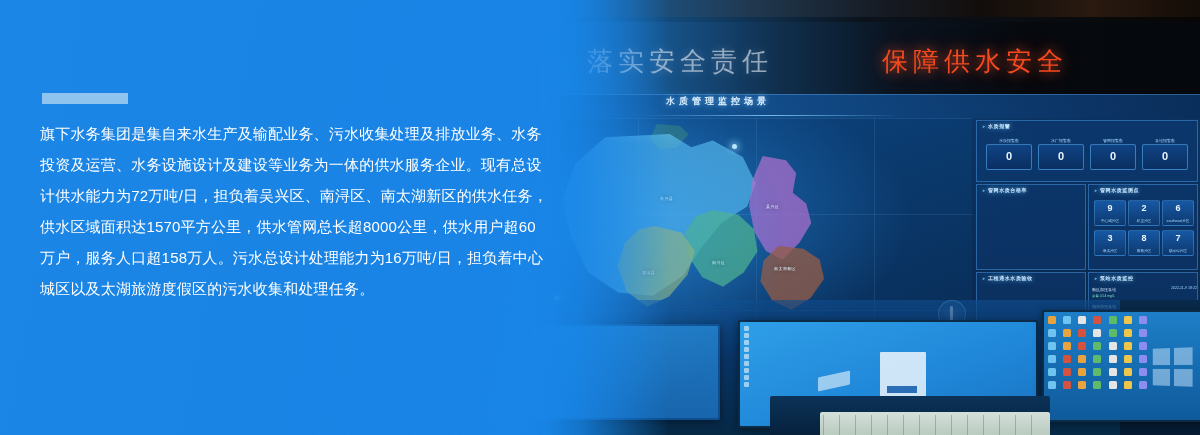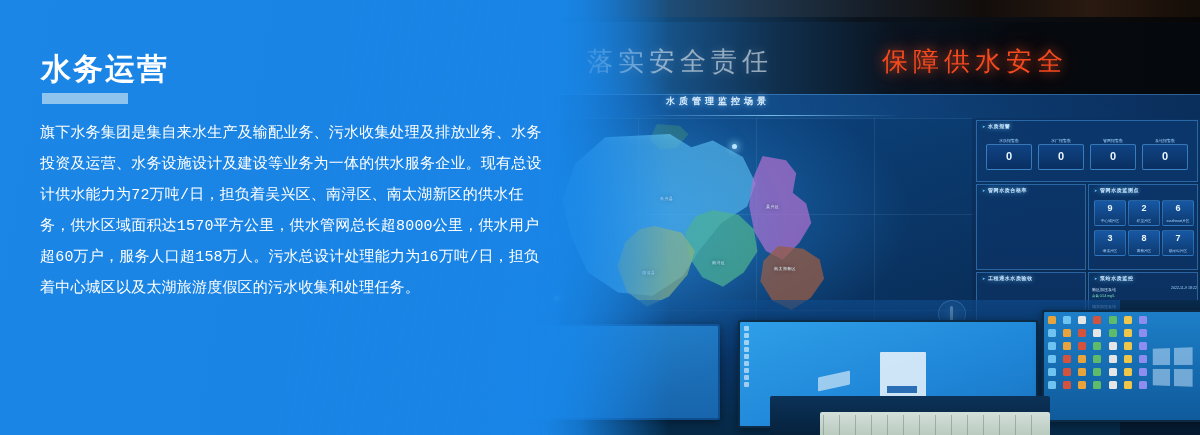--- a/index.html
+++ b/index.html
@@ -205,21 +205,21 @@
     position:absolute;left:41px;top:50px;
     color:#ffffff;font-size:30px;font-weight:bold;letter-spacing:2px;
     line-height:38px;margin:0;
   }
   .title-bar{
     position:absolute;left:42px;top:93px;width:86px;height:11px;
     background:#8fc4ef;
   }
   .body-copy{
     position:absolute;left:40px;top:118px;width:510px;
-    color:#ffffff;font-size:15px;line-height:31px;letter-spacing:.2px;font-family:Liberation Mono, monospace;
+    color:#ffffff;font-size:15px;line-height:31px;letter-spacing:.2px;
   }
   .body-copy p{margin:0;}
 </style>
 </head>
 <body>
 
 <div id="stage">
 
   <div class="photo">
 
@@ -439,20 +439,19 @@
 
       <div class="foredesk"></div>
       <div class="kbd"></div>
     </div>
 
     <div class="glow"></div>
     <div class="fade"></div>
   </div>
 
   <div class="left">
-    <h1 class="page-title">水务运营</h1>
     <div class="title-bar"></div>
     <div class="body-copy">
       <p>旗下水务集团是集自来水生产及输配业务、污水收集处理及排放业务、水务投资及运营、水务设施设计及建设等业务为一体的供水服务企业。现有总设计供水能力为72万吨/日，担负着吴兴区、南浔区、南太湖新区的供水任务，供水区域面积达1570平方公里，供水管网总长超8000公里，供水用户超60万户，服务人口超158万人。污水总设计处理能力为16万吨/日，担负着中心城区以及太湖旅游度假区的污水收集和处理任务。</p>
     </div>
   </div>
 
 </div>
 
 </body></html>

